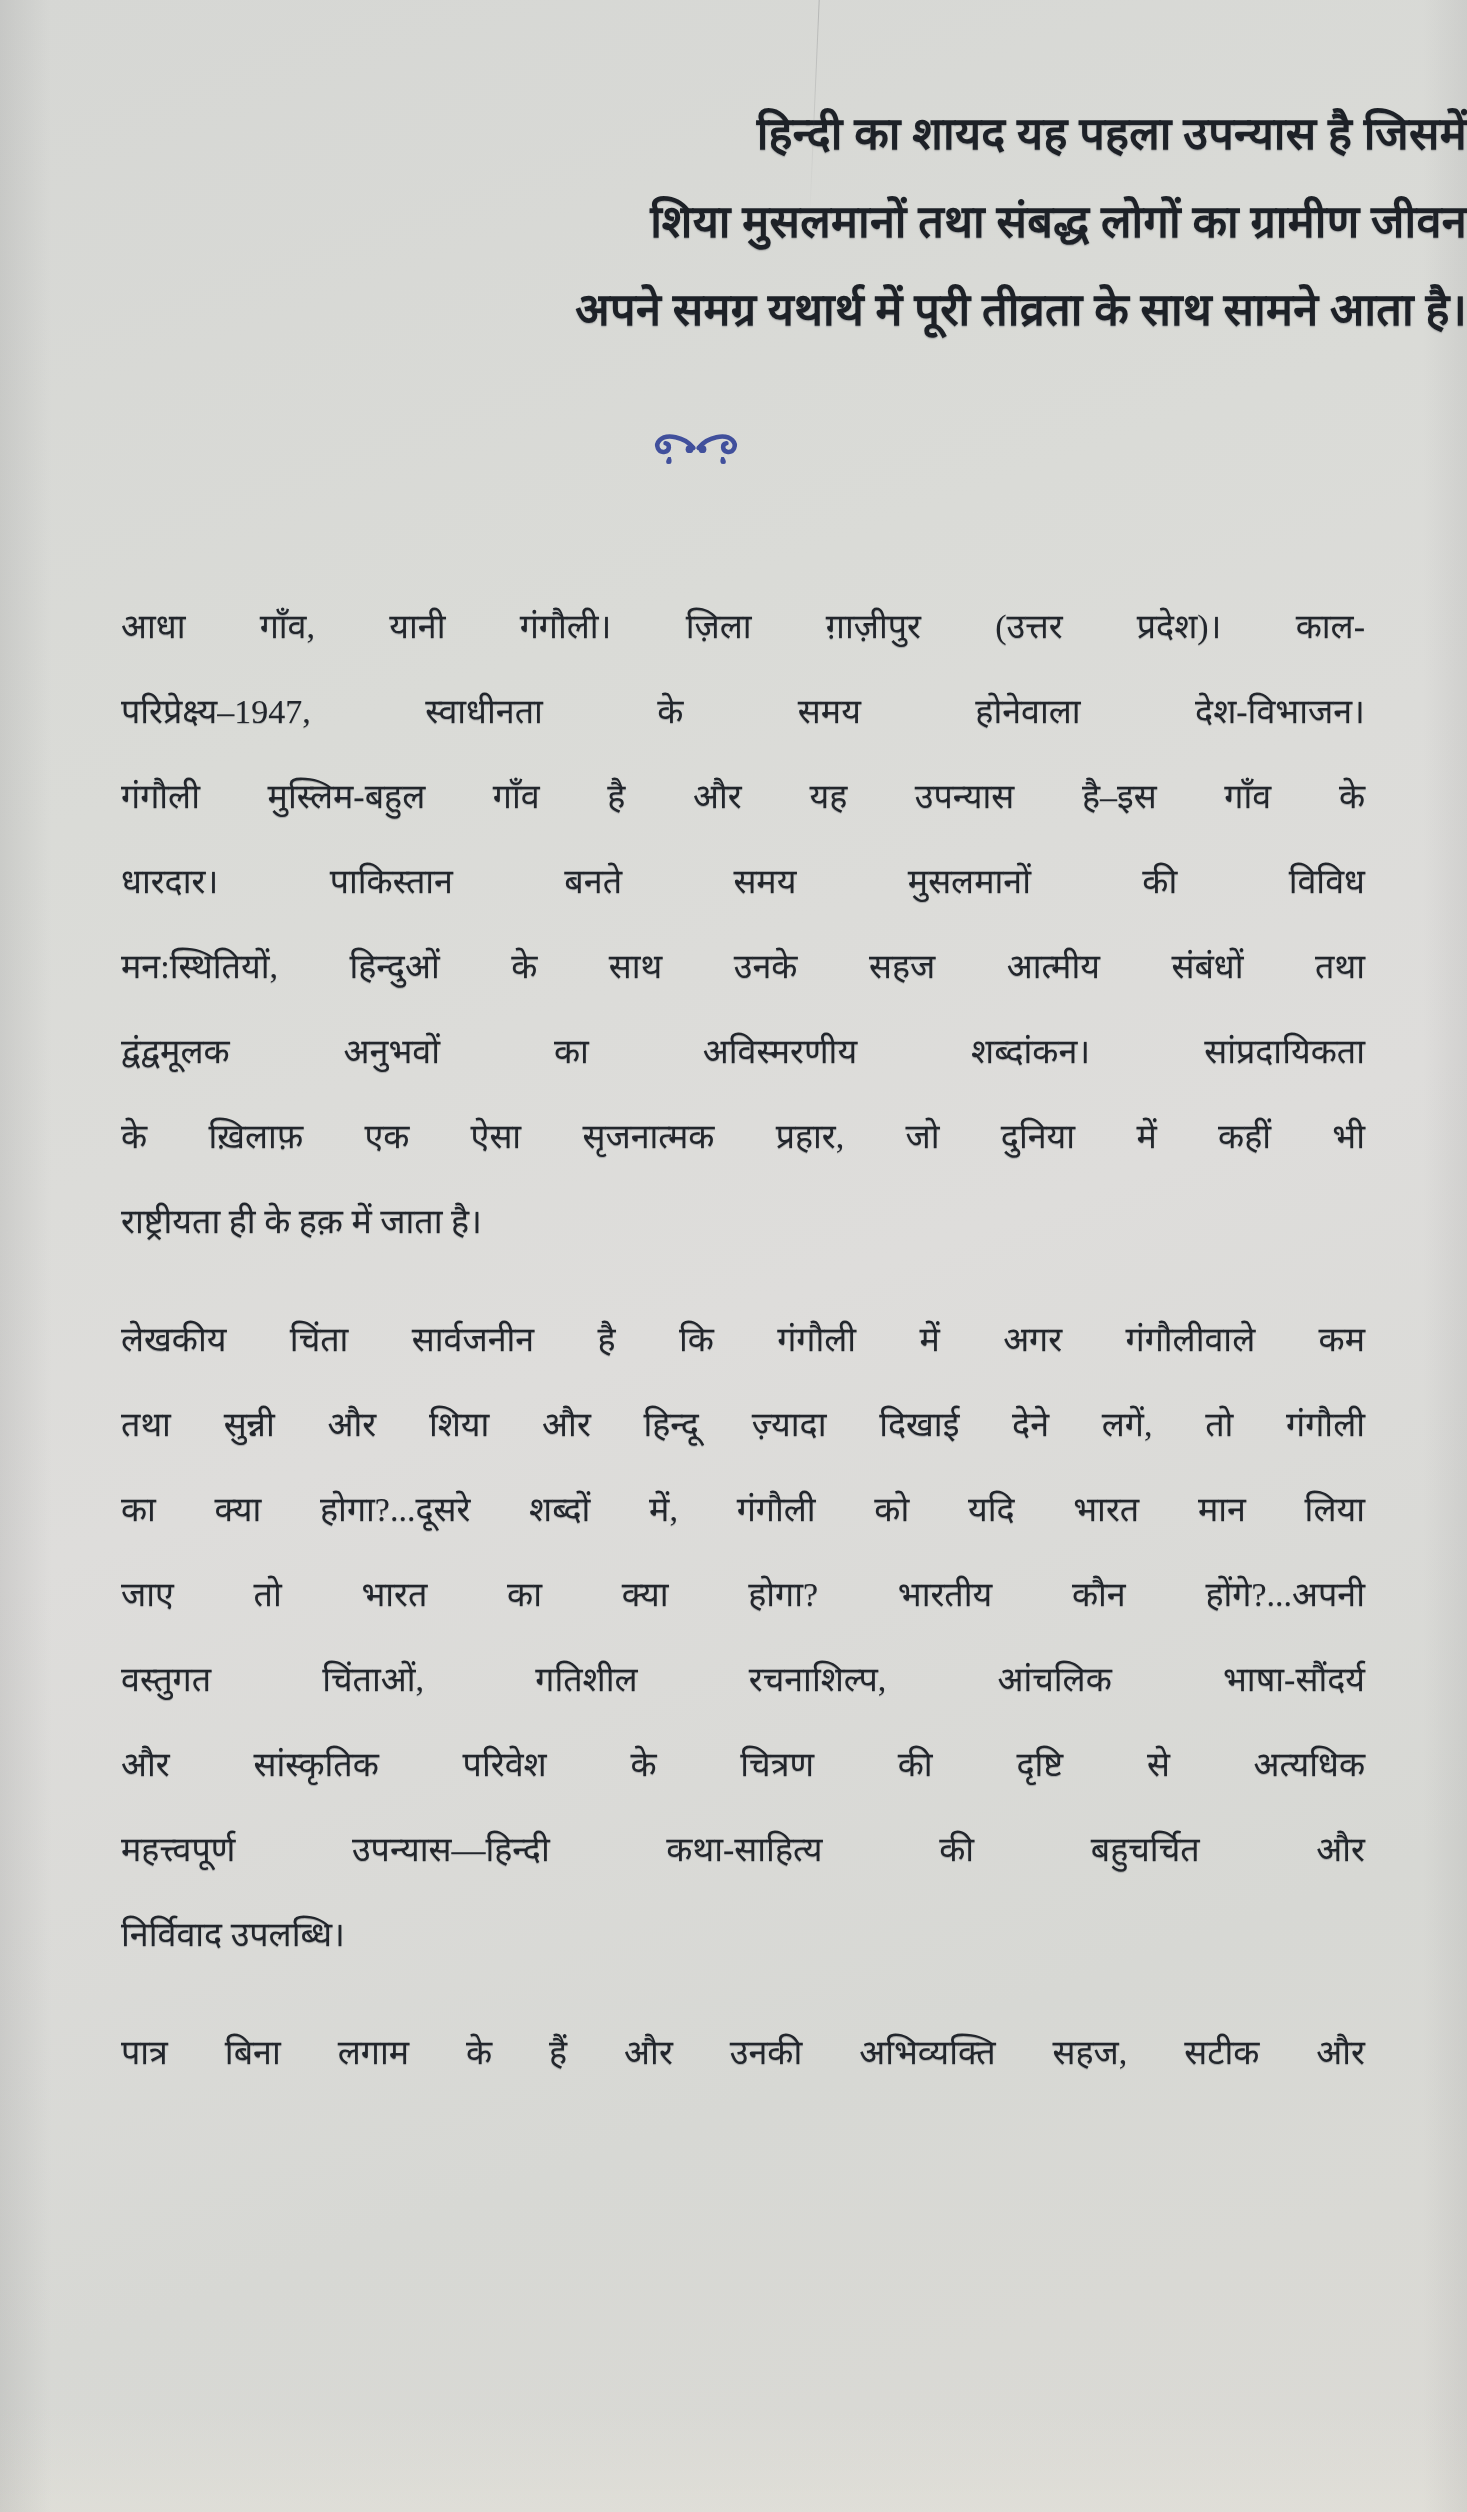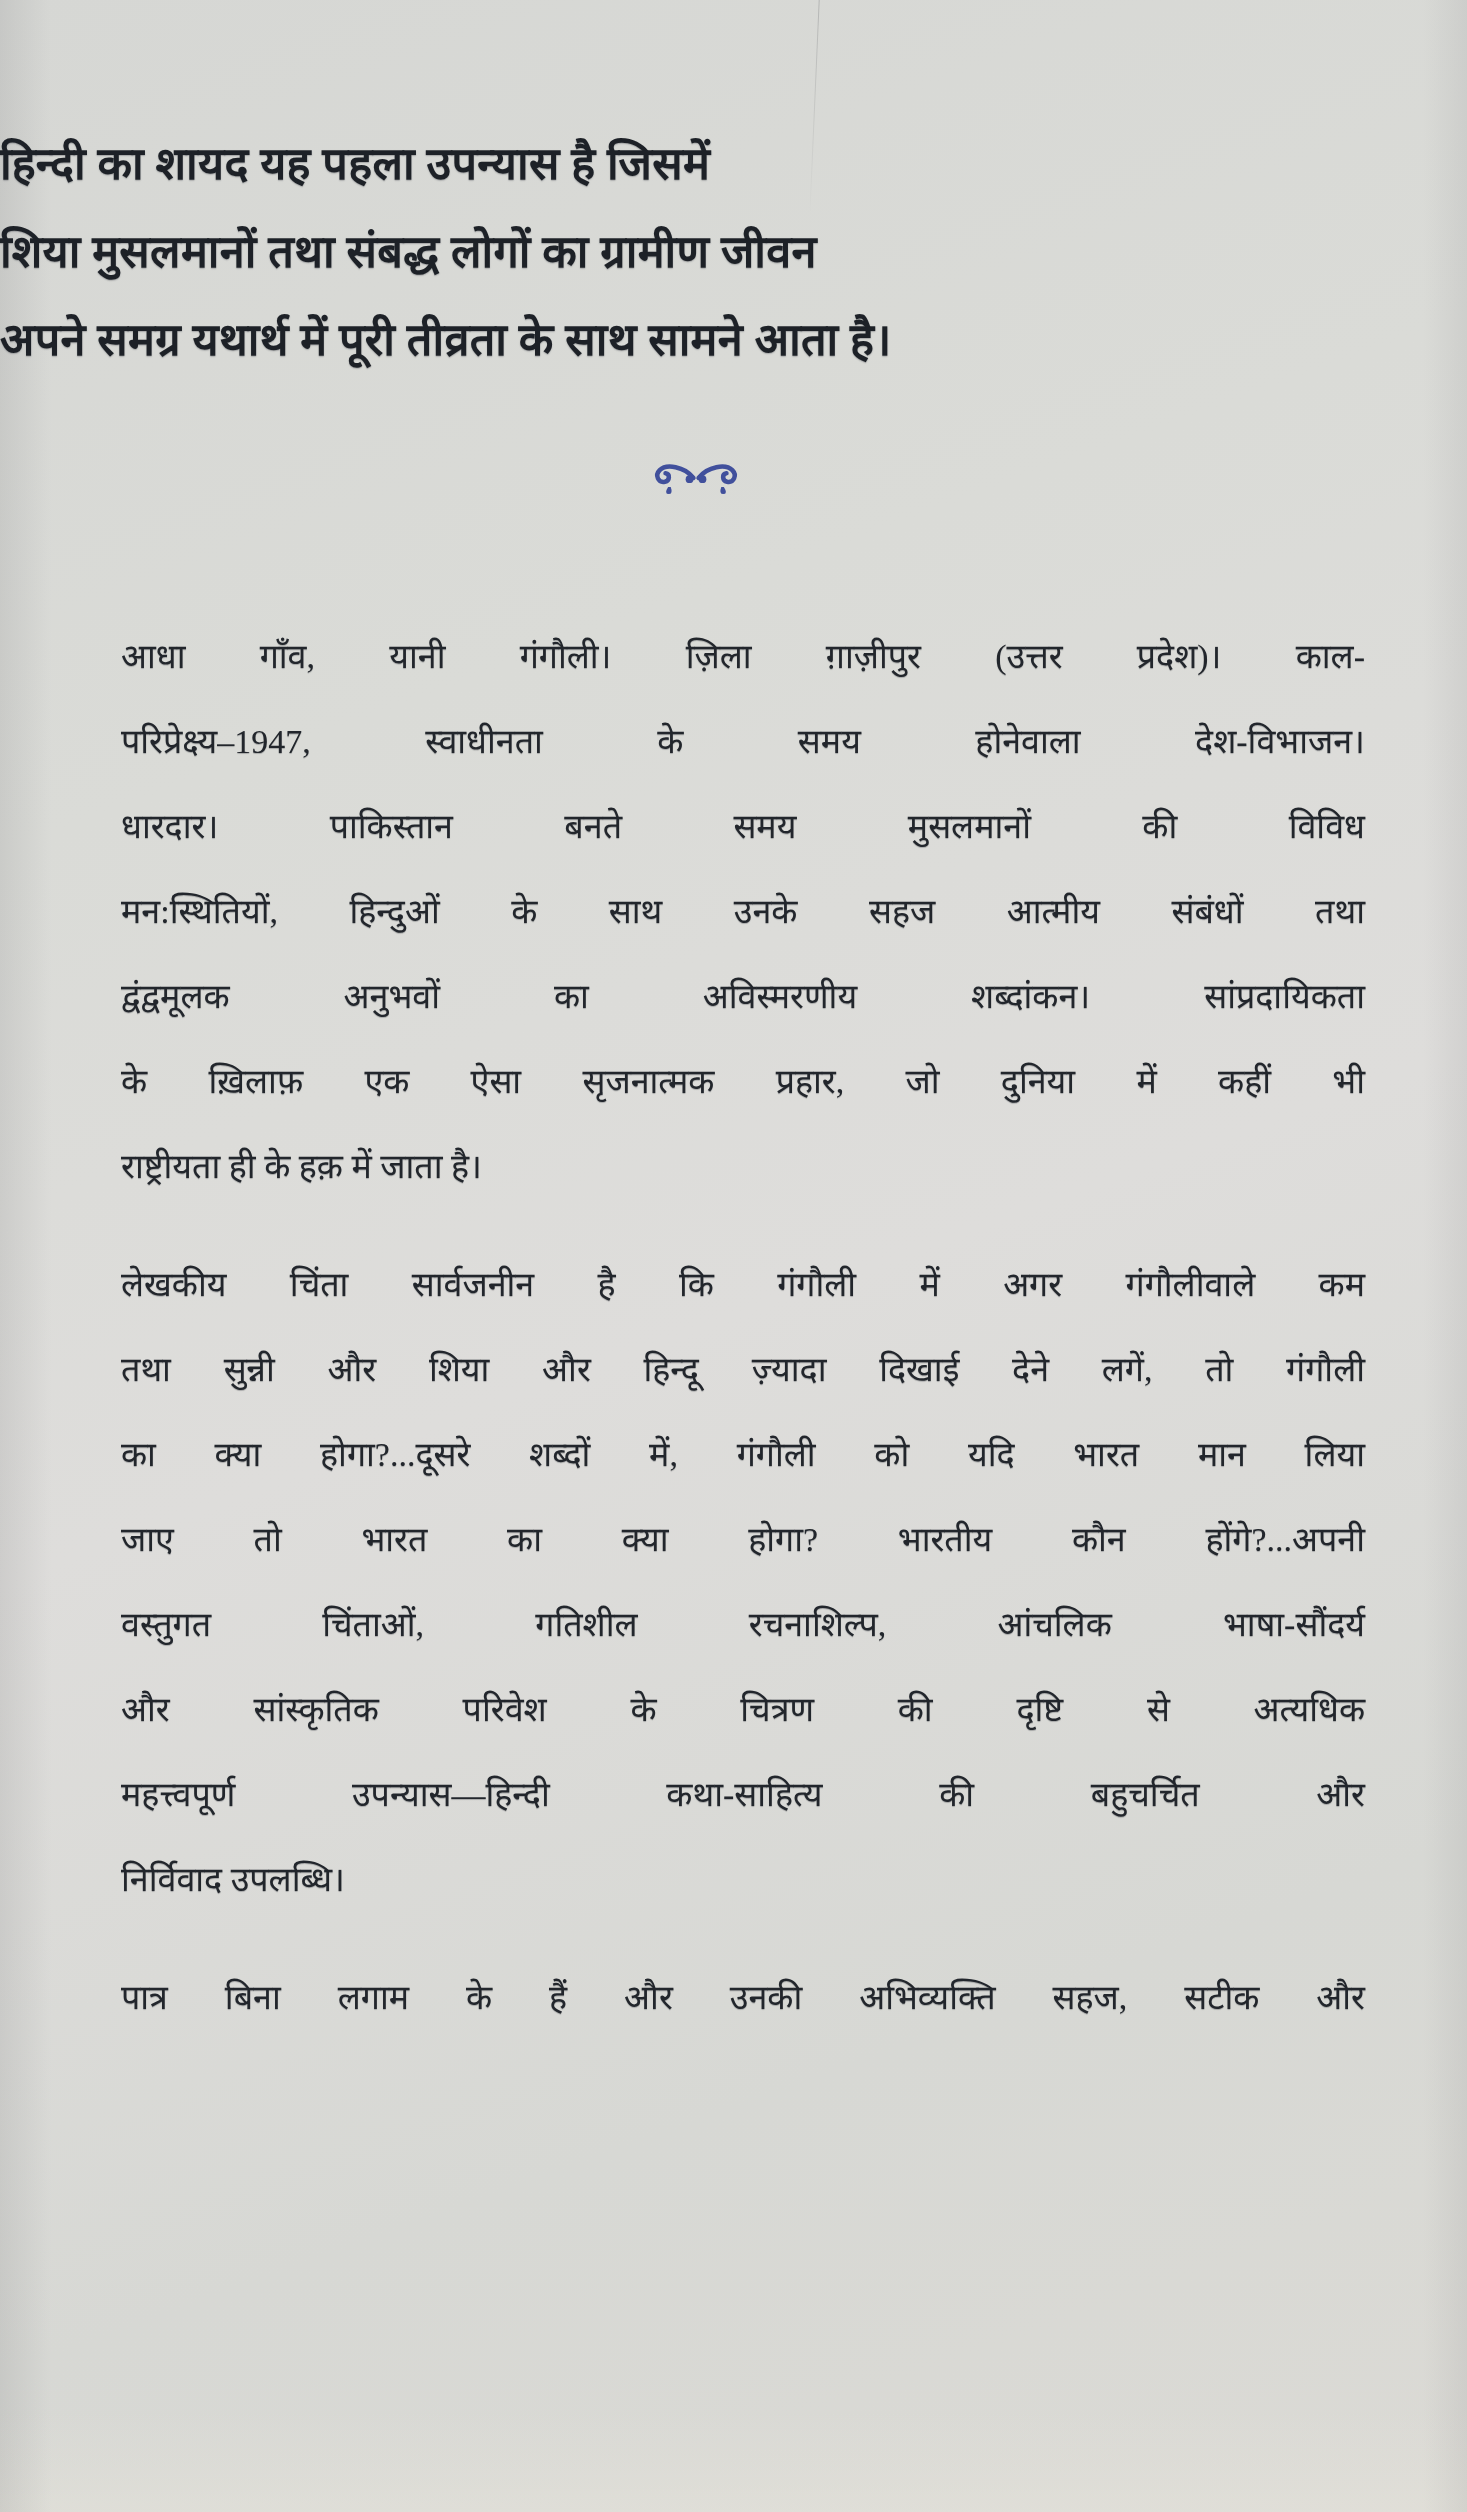--- a/index.html
+++ b/index.html
@@ -26,22 +26,22 @@
   .crease {
     position: absolute;
     left: 814px;
     top: 0;
     width: 1.3px;
     height: 216px;
     background: linear-gradient(180deg, rgba(90,92,96,0.28), rgba(90,92,96,0.0));
     transform: rotate(2.5deg);
   }
   .blurb-header {
-    padding-top: 120px;
-    text-align: left;
+    padding-top: 90px;
+    text-align: right;
     font-weight: 700;
     font-size: 45px;
     line-height: 88px;
     letter-spacing: 0.3px;
     color: var(--ink-bold, #1d2127);
     text-shadow: 0 1.3px 1.3px rgba(40,44,52,0.30);
   }
   .ornament {
     width: 92px;
     height: 35px;
@@ -96,20 +96,21 @@
         <path d="M113,40 q7,11 -1,11 q-7,0 -3,-11 z"></path>
       </g>
     </svg>
   </div>
 
   <main class="blurb-body">
 
     <div class="para">
       <div class="line">आधा गाँव, यानी गंगौली। ज़िला ग़ाज़ीपुर (उत्तर प्रदेश)। काल-</div>
       <div class="line">परिप्रेक्ष्य–1947, स्वाधीनता के समय होनेवाला देश-विभाजन।</div>
+      <div class="line">गंगौली मुस्लिम-बहुल गाँव है और यह उपन्यास है–इस गाँव के</div>
       <div class="line">धारदार। पाकिस्तान बनते समय मुसलमानों की विविध</div>
       <div class="line">मन:स्थितियों, हिन्दुओं के साथ उनके सहज आत्मीय संबंधों तथा</div>
       <div class="line">द्वंद्वमूलक अनुभवों का अविस्मरणीय शब्दांकन। सांप्रदायिकता</div>
       <div class="line">के ख़िलाफ़ एक ऐसा सृजनात्मक प्रहार, जो दुनिया में कहीं भी</div>
       <div class="line last">राष्ट्रीयता ही के हक़ में जाता है।</div>
     </div>
 
     <div class="para">
       <div class="line">लेखकीय चिंता सार्वजनीन है कि गंगौली में अगर गंगौलीवाले कम</div>
       <div class="line">तथा सुन्नी और शिया और हिन्दू ज़्यादा दिखाई देने लगें, तो गंगौली</div>

